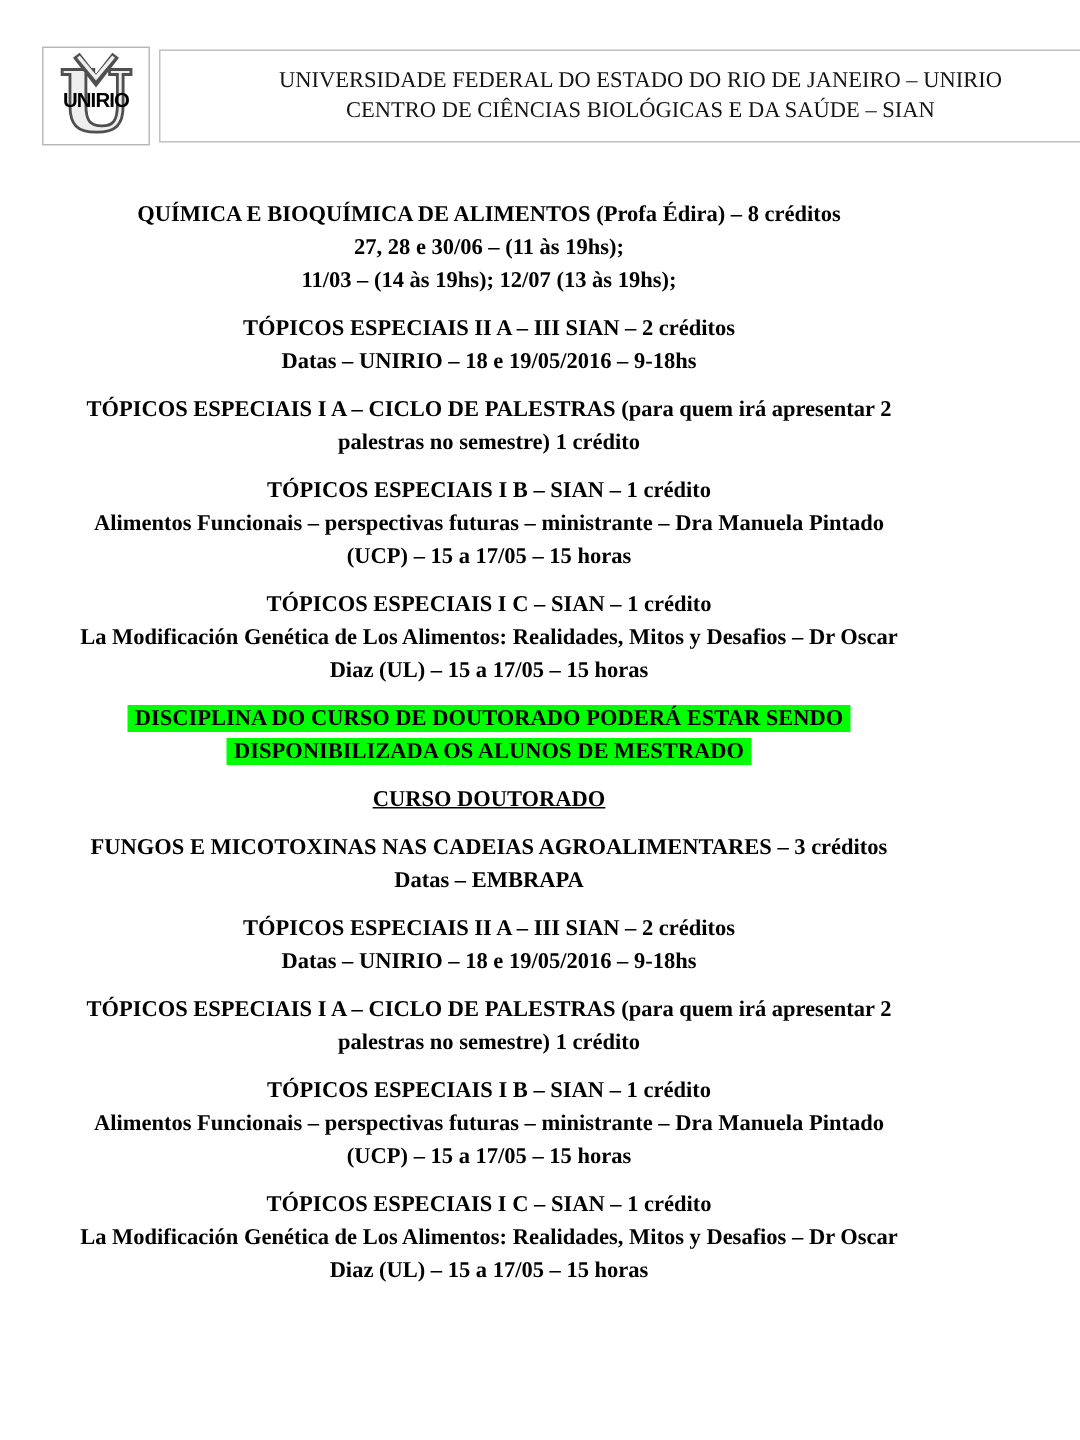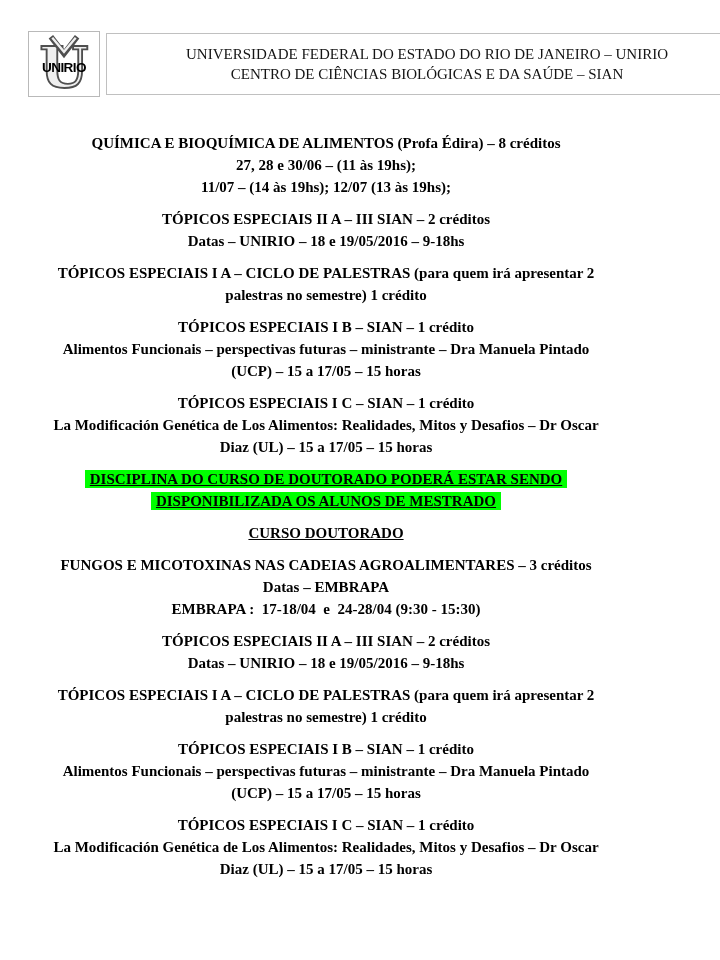--- a/index.html
+++ b/index.html
@@ -43,21 +43,20 @@
     font-size: 15px; line-height: 22px;
   }
   .section { margin: 0 0 10px 0; }
   .gap-large { }
   .line { white-space: pre-wrap; }
   .hl {
     background: var(--hl, #00ff00);
     padding: 1px 5px;
     -webkit-box-decoration-break: clone;
     box-decoration-break: clone;
-    text-decoration: underline;
   }
   .ul { text-decoration: underline; }
 </style>
 </head>
 <body>
 
 <div class="header-row">
   <div class="logo-box">
     <svg width="66" height="60" viewBox="0 0 70 64">
 
@@ -72,21 +71,21 @@
   <div class="htext-box">
     <div class="hline">UNIVERSIDADE FEDERAL DO ESTADO DO RIO DE JANEIRO – UNIRIO</div>
     <div class="hline">CENTRO DE CIÊNCIAS BIOLÓGICAS E DA SAÚDE – SIAN</div>
   </div>
 </div>
 
 <div class="document-body">
     <div class="section">
       <div class="line">QUÍMICA E BIOQUÍMICA DE ALIMENTOS (Profa Édira) – 8 créditos</div>
       <div class="line">27, 28 e 30/06 – (11 às 19hs);</div>
-      <div class="line">11/07 – (14 às 19hs); 12/07 (13 às 19hs);</div>
+      <div class="line">11/03 – (14 às 19hs); 12/07 (13 às 19hs);</div>
     </div>
     <div class="section">
       <div class="line">TÓPICOS ESPECIAIS II A – III SIAN – 2 créditos</div>
       <div class="line">Datas – UNIRIO – 18 e 19/05/2016 – 9-18hs</div>
     </div>
     <div class="section">
       <div class="line">TÓPICOS ESPECIAIS I A – CICLO DE PALESTRAS (para quem irá apresentar 2</div>
       <div class="line">palestras no semestre) 1 crédito</div>
     </div>
     <div class="section">
@@ -102,21 +101,20 @@
     <div class="section">
       <div class="line"><span class="hl">DISCIPLINA DO CURSO DE DOUTORADO PODERÁ ESTAR SENDO</span></div>
       <div class="line"><span class="hl">DISPONIBILIZADA OS ALUNOS DE MESTRADO</span></div>
     </div>
     <div class="section gap-large">
       <div class="line"><span class="ul">CURSO DOUTORADO</span></div>
     </div>
     <div class="section">
       <div class="line">FUNGOS E MICOTOXINAS NAS CADEIAS AGROALIMENTARES – 3 créditos</div>
       <div class="line">Datas – EMBRAPA</div>
-      <div class="line">EMBRAPA :  17-18/04  e  24-28/04 (9:30 - 15:30)</div>
     </div>
     <div class="section gap-large">
       <div class="line">TÓPICOS ESPECIAIS II A – III SIAN – 2 créditos</div>
       <div class="line">Datas – UNIRIO – 18 e 19/05/2016 – 9-18hs</div>
     </div>
     <div class="section">
       <div class="line">TÓPICOS ESPECIAIS I A – CICLO DE PALESTRAS (para quem irá apresentar 2</div>
       <div class="line">palestras no semestre) 1 crédito</div>
     </div>
     <div class="section">

